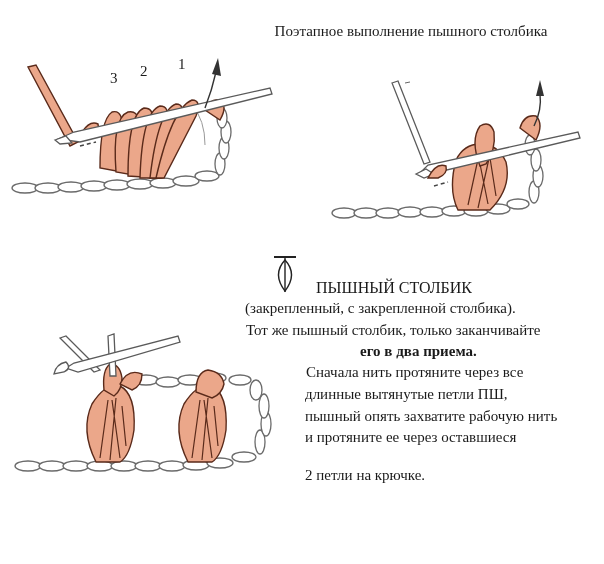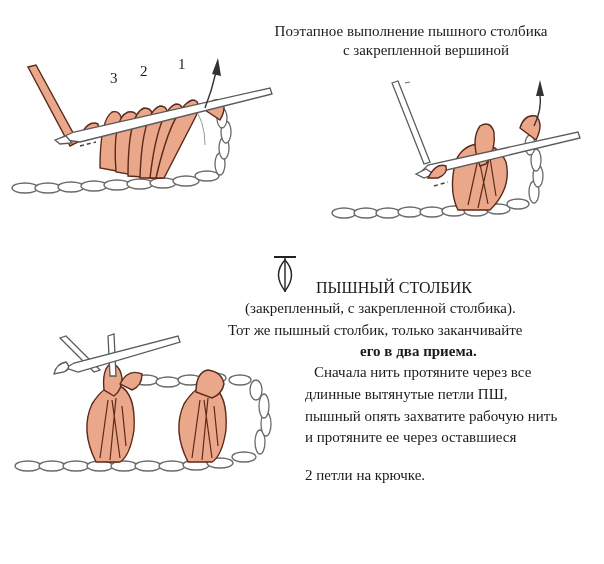--- a/index.html
+++ b/index.html
@@ -14,21 +14,20 @@
   .yarnline { fill: none; stroke: #5a2a1a; stroke-width: 1.2; }
   .chain { fill: #ffffff; stroke: #6a6a6a; stroke-width: 1.3; }
   .hook { fill: #ffffff; stroke: #5a5a5a; stroke-width: 1.3; }
   .watermark { color: rgba(255,255,255,0.85); font-family: "DejaVu Sans Mono", monospace; font-size: 9px; }
 </style>
 </head>
 <body>
 
 <div class="abs title" style="left:238px; top:22px; width:346px;text-align:center;">
   <div>Поэтапное выполнение пышного столбика</div>
-  <div style="padding-left:30px;">с закрепленной вершиной</div>
 </div>
 
 <div class="abs" style="left:0; top:50px; width:300px; height:160px;">
   <span class="abs num" style="left:110px; top:20px;">3</span>
   <span class="abs num" style="left:140px; top:13px;">2</span>
   <span class="abs num" style="left:178px; top:6px;">1</span>
   <svg width="300" height="160" viewBox="0 0 300 160">
 
     <path d="M110 100 Q112 80 120 72" class="yarnline" stroke="#888" style="stroke:#999"></path>
     <path d="M137 100 Q140 72 150 64" style="fill:none;stroke:#999;stroke-width:1"></path>
@@ -110,23 +109,23 @@
 <div class="abs" style="left:270px; top:254px; width:30px; height:40px;">
   <svg width="30" height="40" viewBox="0 0 30 40">
     <line x1="4" y1="3" x2="26" y2="3" stroke="#222" stroke-width="2"></line>
     <line x1="15" y1="3" x2="15" y2="38" stroke="#222" stroke-width="1.4"></line>
     <path d="M15 6 Q2 20 15 37 Q28 20 15 6 Z" fill="none" stroke="#222" stroke-width="1.4"></path>
   </svg>
 </div>
 
 <div class="abs desc" style="left:316px; top:278px; font-size:16px;">ПЫШНЫЙ СТОЛБИК</div>
 <div class="abs desc" style="left:245px; top:299px;">(закрепленный, с закрепленной столбика).</div>
-<div class="abs desc" style="left:228px; top:321px;text-align:center;">Тот же пышный столбик, только заканчивайте</div>
+<div class="abs desc" style="left:246px; top:321px;text-align:center;">Тот же пышный столбик, только заканчивайте</div>
 <div class="abs desc" style="left:360px; top:342px;font-weight:bold;">его в два приема.</div>
-<div class="abs desc" style="left:314px; top:363px;">Сначала нить протяните через все</div>
+<div class="abs desc" style="left:306px; top:363px;">Сначала нить протяните через все</div>
 <div class="abs desc" style="left:305px; top:385px;">длинные вытянутые петли ПШ,</div>
 <div class="abs desc" style="left:305px; top:407px;">пышный опять захватите рабочую нить</div>
 <div class="abs desc" style="left:305px; top:428px;">и протяните ее через оставшиеся</div>
 <div class="abs desc" style="left:305px; top:450px;margin-top:16px;">2 петли на крючке.</div>
 
 <div class="abs" style="left:0; top:320px; width:290px; height:170px;">
   <svg width="290" height="170" viewBox="0 0 290 170">
     <g>
       <ellipse cx="28" cy="146" rx="13" ry="5" class="chain"></ellipse>
       <ellipse cx="52" cy="146" rx="13" ry="5" class="chain"></ellipse>

